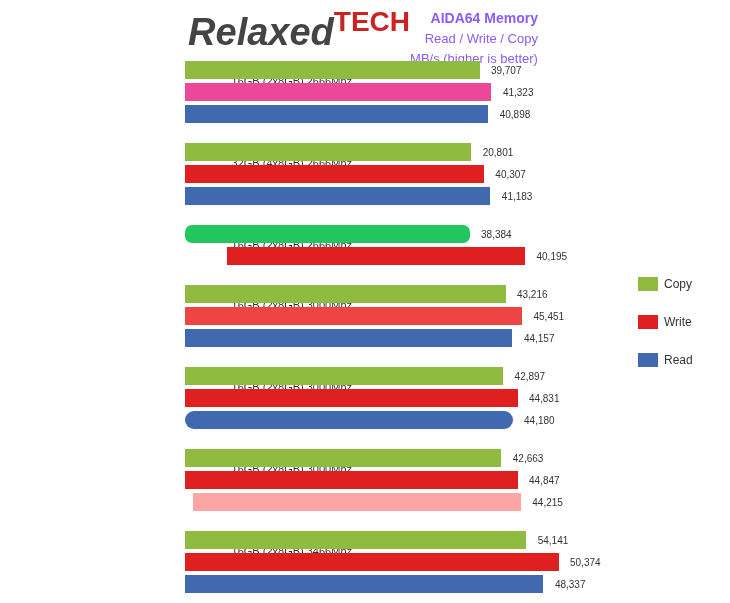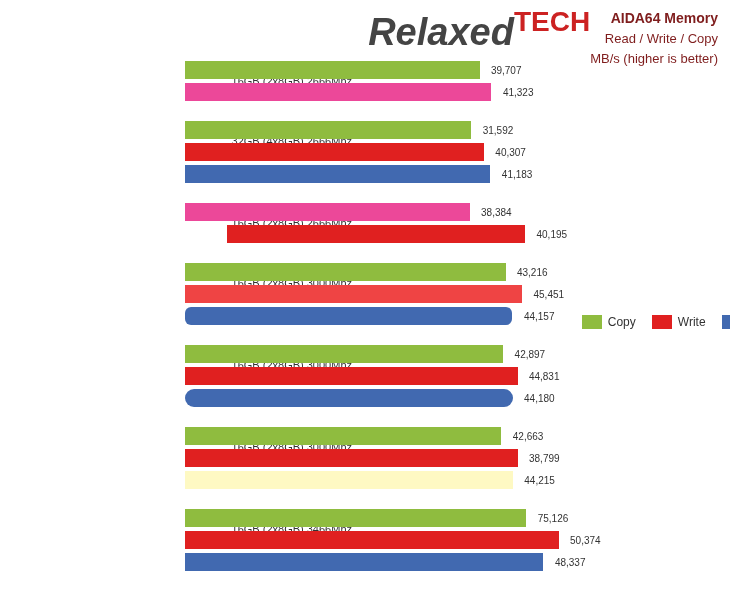--- a/index.html
+++ b/index.html
@@ -15,21 +15,21 @@
       width: 730px;
       height: 603px;
       position: relative;
       background: #ffffff;
     }
 
     
     .header {
       display: flex;
       align-items: flex-start;
-      justify-content: flex-end;
+      justify-content: center;
       padding: 8px 12px 4px 8px;
       height: 60px;
     }
 
     .logo {
       font-size: 38px;
       font-weight: bold;
       color: #444444;
       font-style: italic;
       line-height: 1;
@@ -38,21 +38,21 @@
     .logo-tech {
       color: #cc2222;
       font-size: 28px;
       vertical-align: super;
       font-style: normal;
     }
 
     .chart-title {
       text-align: right;
       font-size: 13px;
-      color: #7f1d1d;
+      color: #8b5cf6;
       line-height: 1.5;
     }
 
     .chart-title .main-title {
       font-weight: bold;
       font-size: 14px;
     }
 
     
     .chart-area {
@@ -115,24 +115,25 @@
     }
 
     .bar-green { background-color: #8fbc3f; }
     .bar-red   { background-color: #e02020; }
     .bar-blue  { background-color: #4169b0; }
 
     
     .legend {
       width: 90px;
       display: flex;
+      flex-direction: column;
       justify-content: center;
       padding-left: 8px;
       padding-top: 20px;
-      gap: 16px;
+      gap: 24px;
     }
 
     .legend-item {
       display: flex;
       align-items: center;
       font-size: 12px;
       color: #333;
     }
 
     .legend-box {
@@ -168,47 +169,52 @@
               <div class="bar-row">
                 <div class="bar" style="width: 66.18%; background-color: rgb(143, 188, 63);">
                   <span class="bar-label">39,707</span>
                 </div>
               </div>
               <div class="bar-row">
                 <div class="bar" style="width: 68.87%; background-color: #ec4899; text-align: center;">
                   <span class="bar-label">41,323</span>
                 </div>
               </div>
+              <div class="bar-row">
+                <div class="bar" style="width: 68.16%; background-color: rgb(65, 105, 176);">
+                  <span class="bar-label">40,898</span>
+                </div>
+              </div>
             </div>
           </div>
           <div class="group">
             <div style="position: relative; margin-bottom: 10px;">
               <div class="group-label"><strong>Ballistix Tactical Tracer</strong><br>32GB (4x8GB) 2666Mhz</div>
               <div class="bar-row">
                 <div class="bar" style="width: 64.33%; background-color: rgb(143, 188, 63);">
-                  <span class="bar-label">31,592</span>
+                  <span class="bar-label">20,801</span>
                 </div>
               </div>
               <div class="bar-row">
                 <div class="bar" style="width: 67.18%; background-color: rgb(224, 32, 32);">
                   <span class="bar-label">40,307</span>
                 </div>
               </div>
               <div class="bar-row">
                 <div class="bar" style="width: 68.64%; background-color: rgb(65, 105, 176);">
                   <span class="bar-label">41,183</span>
                 </div>
               </div>
             </div>
           </div>
           <div class="group">
             <div style="position: relative; margin-bottom: 10px;">
               <div class="group-label"><strong>Ballistix Tactical</strong><br>16GB (2x8GB) 2666Mhz</div>
               <div class="bar-row">
-                <div class="bar" style="width: 63.97%; background-color: #ec4899;">
+                <div class="bar" style="width: 63.97%; background-color: #22c55e; border-radius: 7px;">
                   <span class="bar-label">38,384</span>
                 </div>
               </div>
               <div class="bar-row">
                 <div class="bar" style="width: 66.99%; background-color: rgb(224, 32, 32); margin-left: 42px;">
                   <span class="bar-label">40,195</span>
                 </div>
               </div>
             </div>
           </div>
@@ -219,21 +225,21 @@
                 <div class="bar" style="width: 72.03%; background-color: rgb(143, 188, 63);">
                   <span class="bar-label">43,216</span>
                 </div>
               </div>
               <div class="bar-row">
                 <div class="bar" style="width: 75.75%; background-color: #ef4444;">
                   <span class="bar-label">45,451</span>
                 </div>
               </div>
               <div class="bar-row">
-                <div class="bar" style="width: 73.59%; background-color: rgb(65, 105, 176); border-radius: 6px;">
+                <div class="bar" style="width: 73.59%; background-color: rgb(65, 105, 176);">
                   <span class="bar-label">44,157</span>
                 </div>
               </div>
             </div>
           </div>
           <div class="group">
             <div style="position: relative; margin-bottom: 10px;">
               <div class="group-label"><strong>Corsair Vengeance LPX</strong><br>16GB (2x8GB) 3000Mhz</div>
               <div class="bar-row">
                 <div class="bar" style="width: 71.5%; background-color: rgb(143, 188, 63);">
@@ -255,36 +261,36 @@
           <div class="group">
             <div style="position: relative; margin-bottom: 10px;">
               <div class="group-label"><strong>Patriot Viper LED</strong><br>16GB (2x8GB) 3000Mhz</div>
               <div class="bar-row">
                 <div class="bar" style="width: 71.1%; background-color: rgb(143, 188, 63);">
                   <span class="bar-label">42,663</span>
                 </div>
               </div>
               <div class="bar-row">
                 <div class="bar" style="width: 74.74%; background-color: rgb(224, 32, 32);">
-                  <span class="bar-label">38,799</span>
-                </div>
-              </div>
-              <div class="bar-row">
-                <div class="bar" style="width: 73.69%; background-color: #fef9c3;">
+                  <span class="bar-label">44,847</span>
+                </div>
+              </div>
+              <div class="bar-row">
+                <div class="bar" style="width: 73.69%; background-color: #fca5a5; margin-left: 8px;">
                   <span class="bar-label">44,215</span>
                 </div>
               </div>
             </div>
           </div>
           <div class="group">
             <div style="position: relative; margin-bottom: 10px;">
               <div class="group-label"><strong>Ballistix Elite</strong><br>16GB (2x8GB) 3466Mhz</div>
               <div class="bar-row">
                 <div class="bar" style="width: 76.7%; background-color: rgb(143, 188, 63);">
-                  <span class="bar-label">75,126</span>
+                  <span class="bar-label">54,141</span>
                 </div>
               </div>
               <div class="bar-row">
                 <div class="bar" style="width: 83.96%; background-color: rgb(224, 32, 32); padding-left: 20px;">
                   <span class="bar-label">50,374</span>
                 </div>
               </div>
               <div class="bar-row">
                 <div class="bar" style="width: 80.56%; background-color: rgb(65, 105, 176);">
                   <span class="bar-label">48,337</span>

